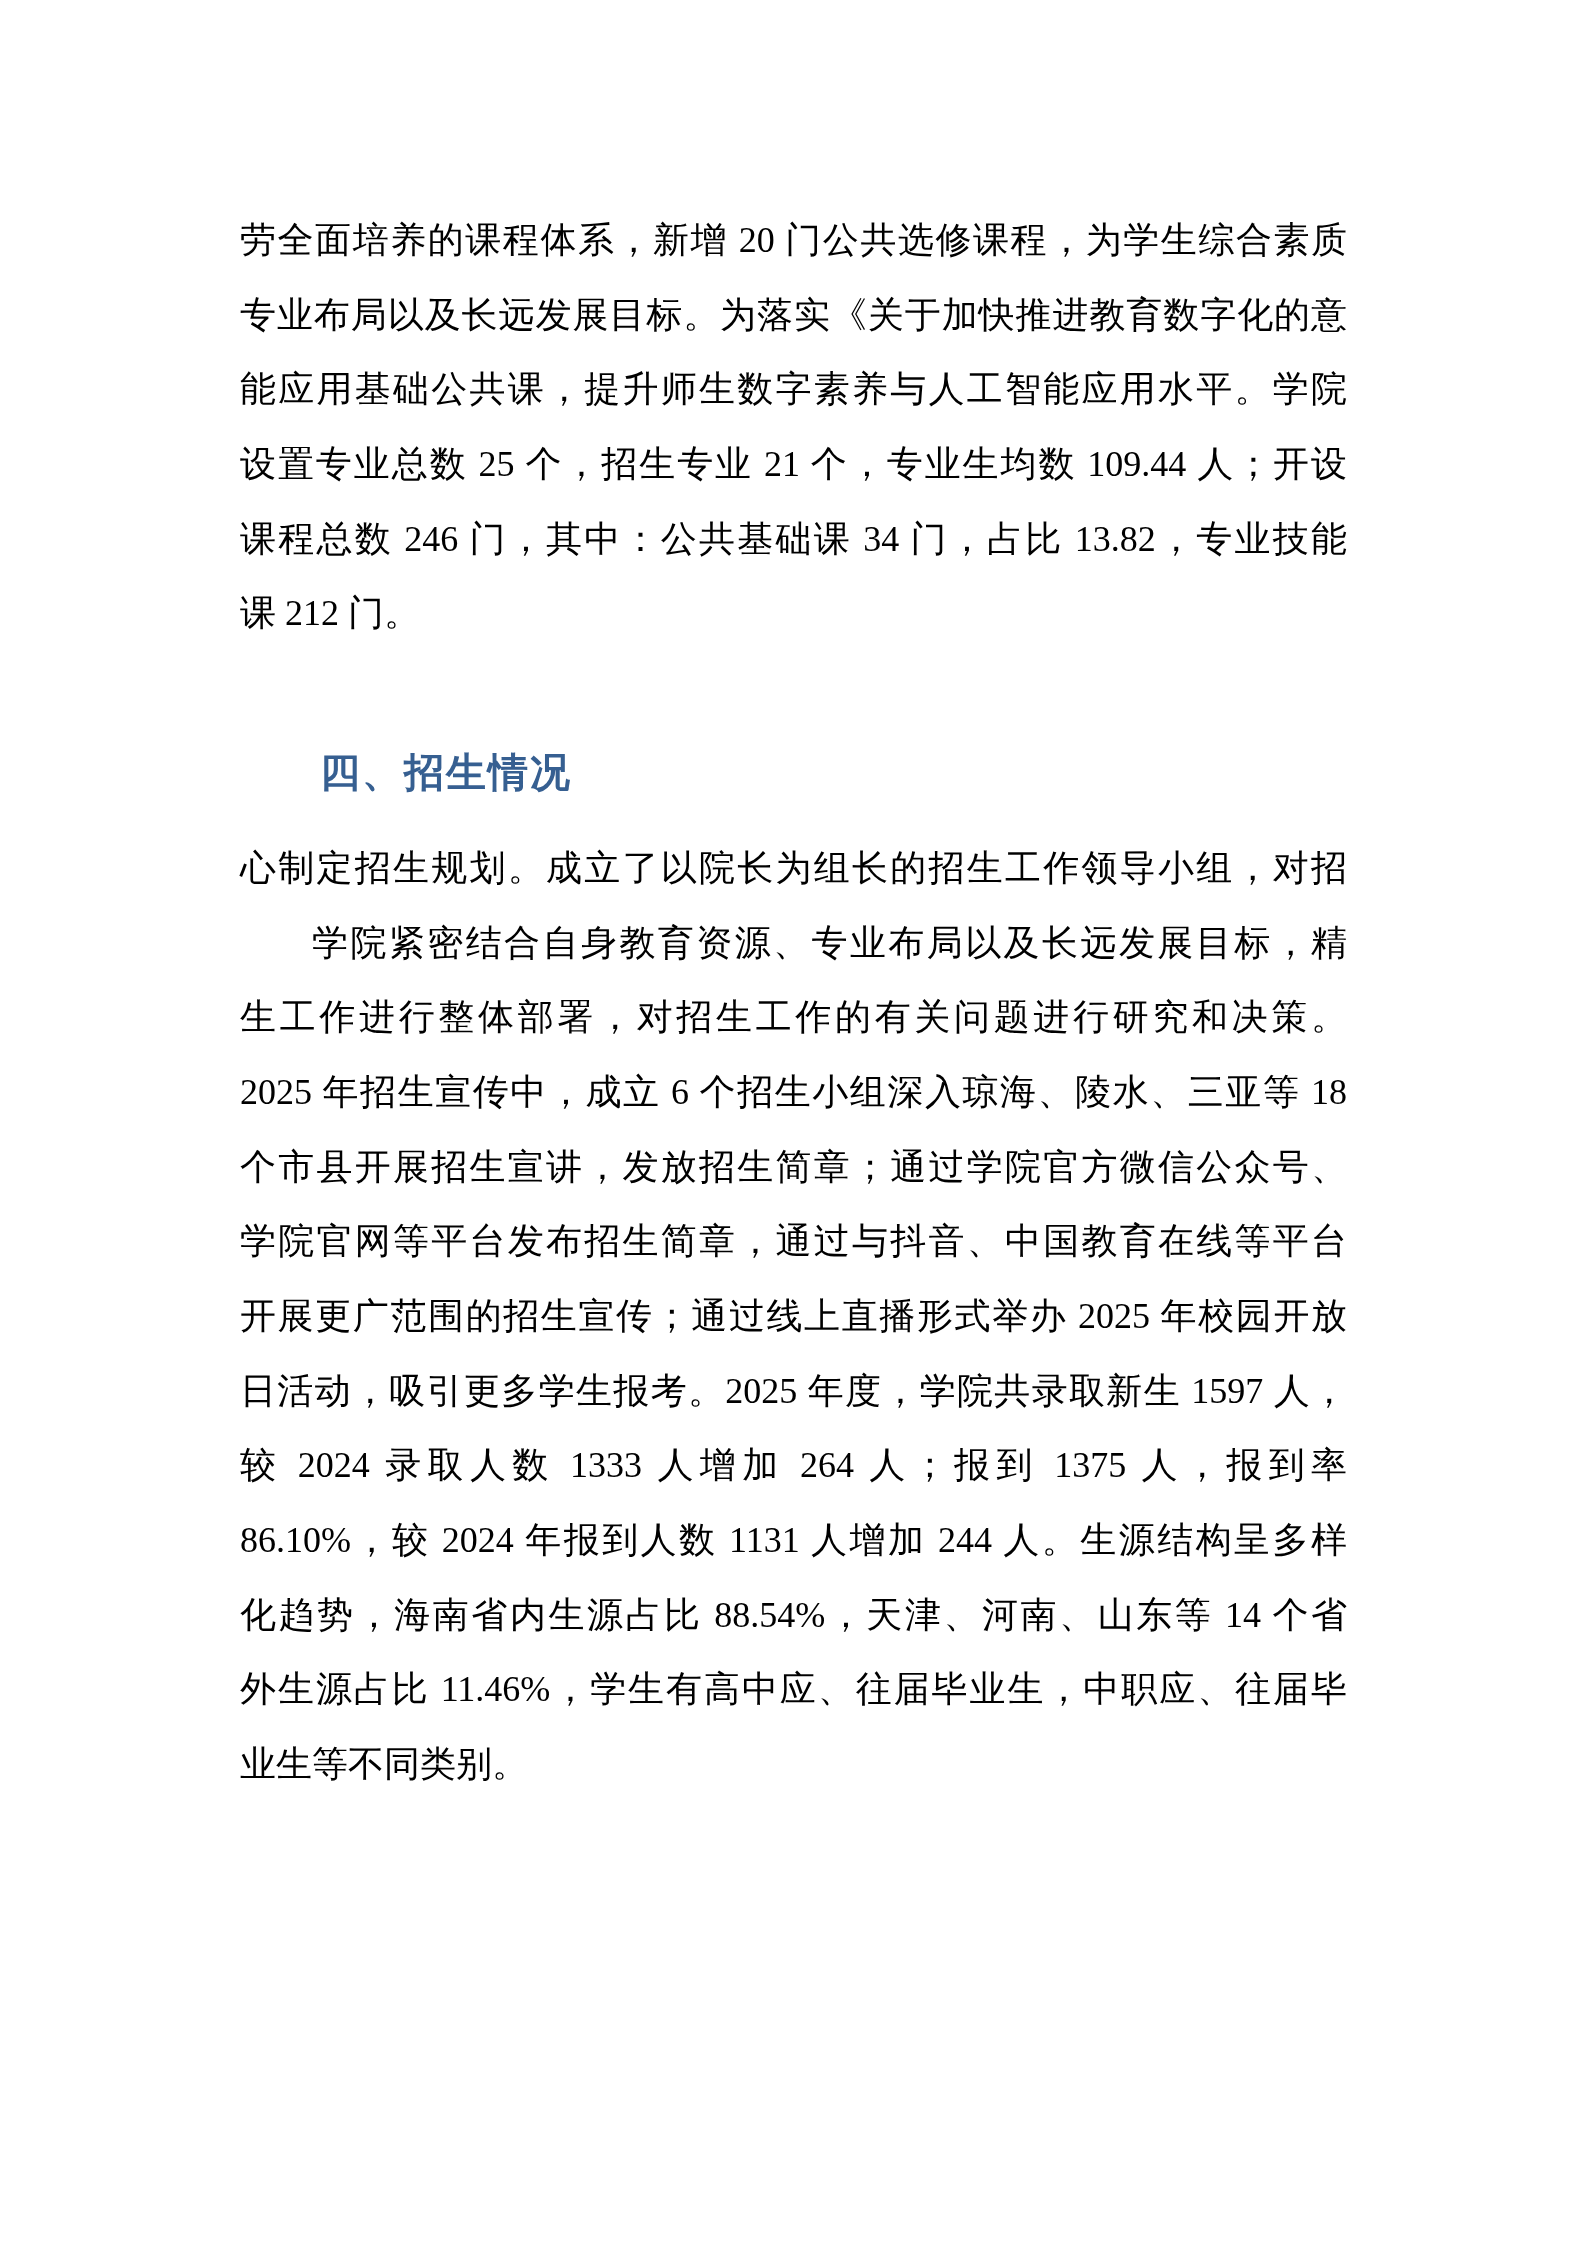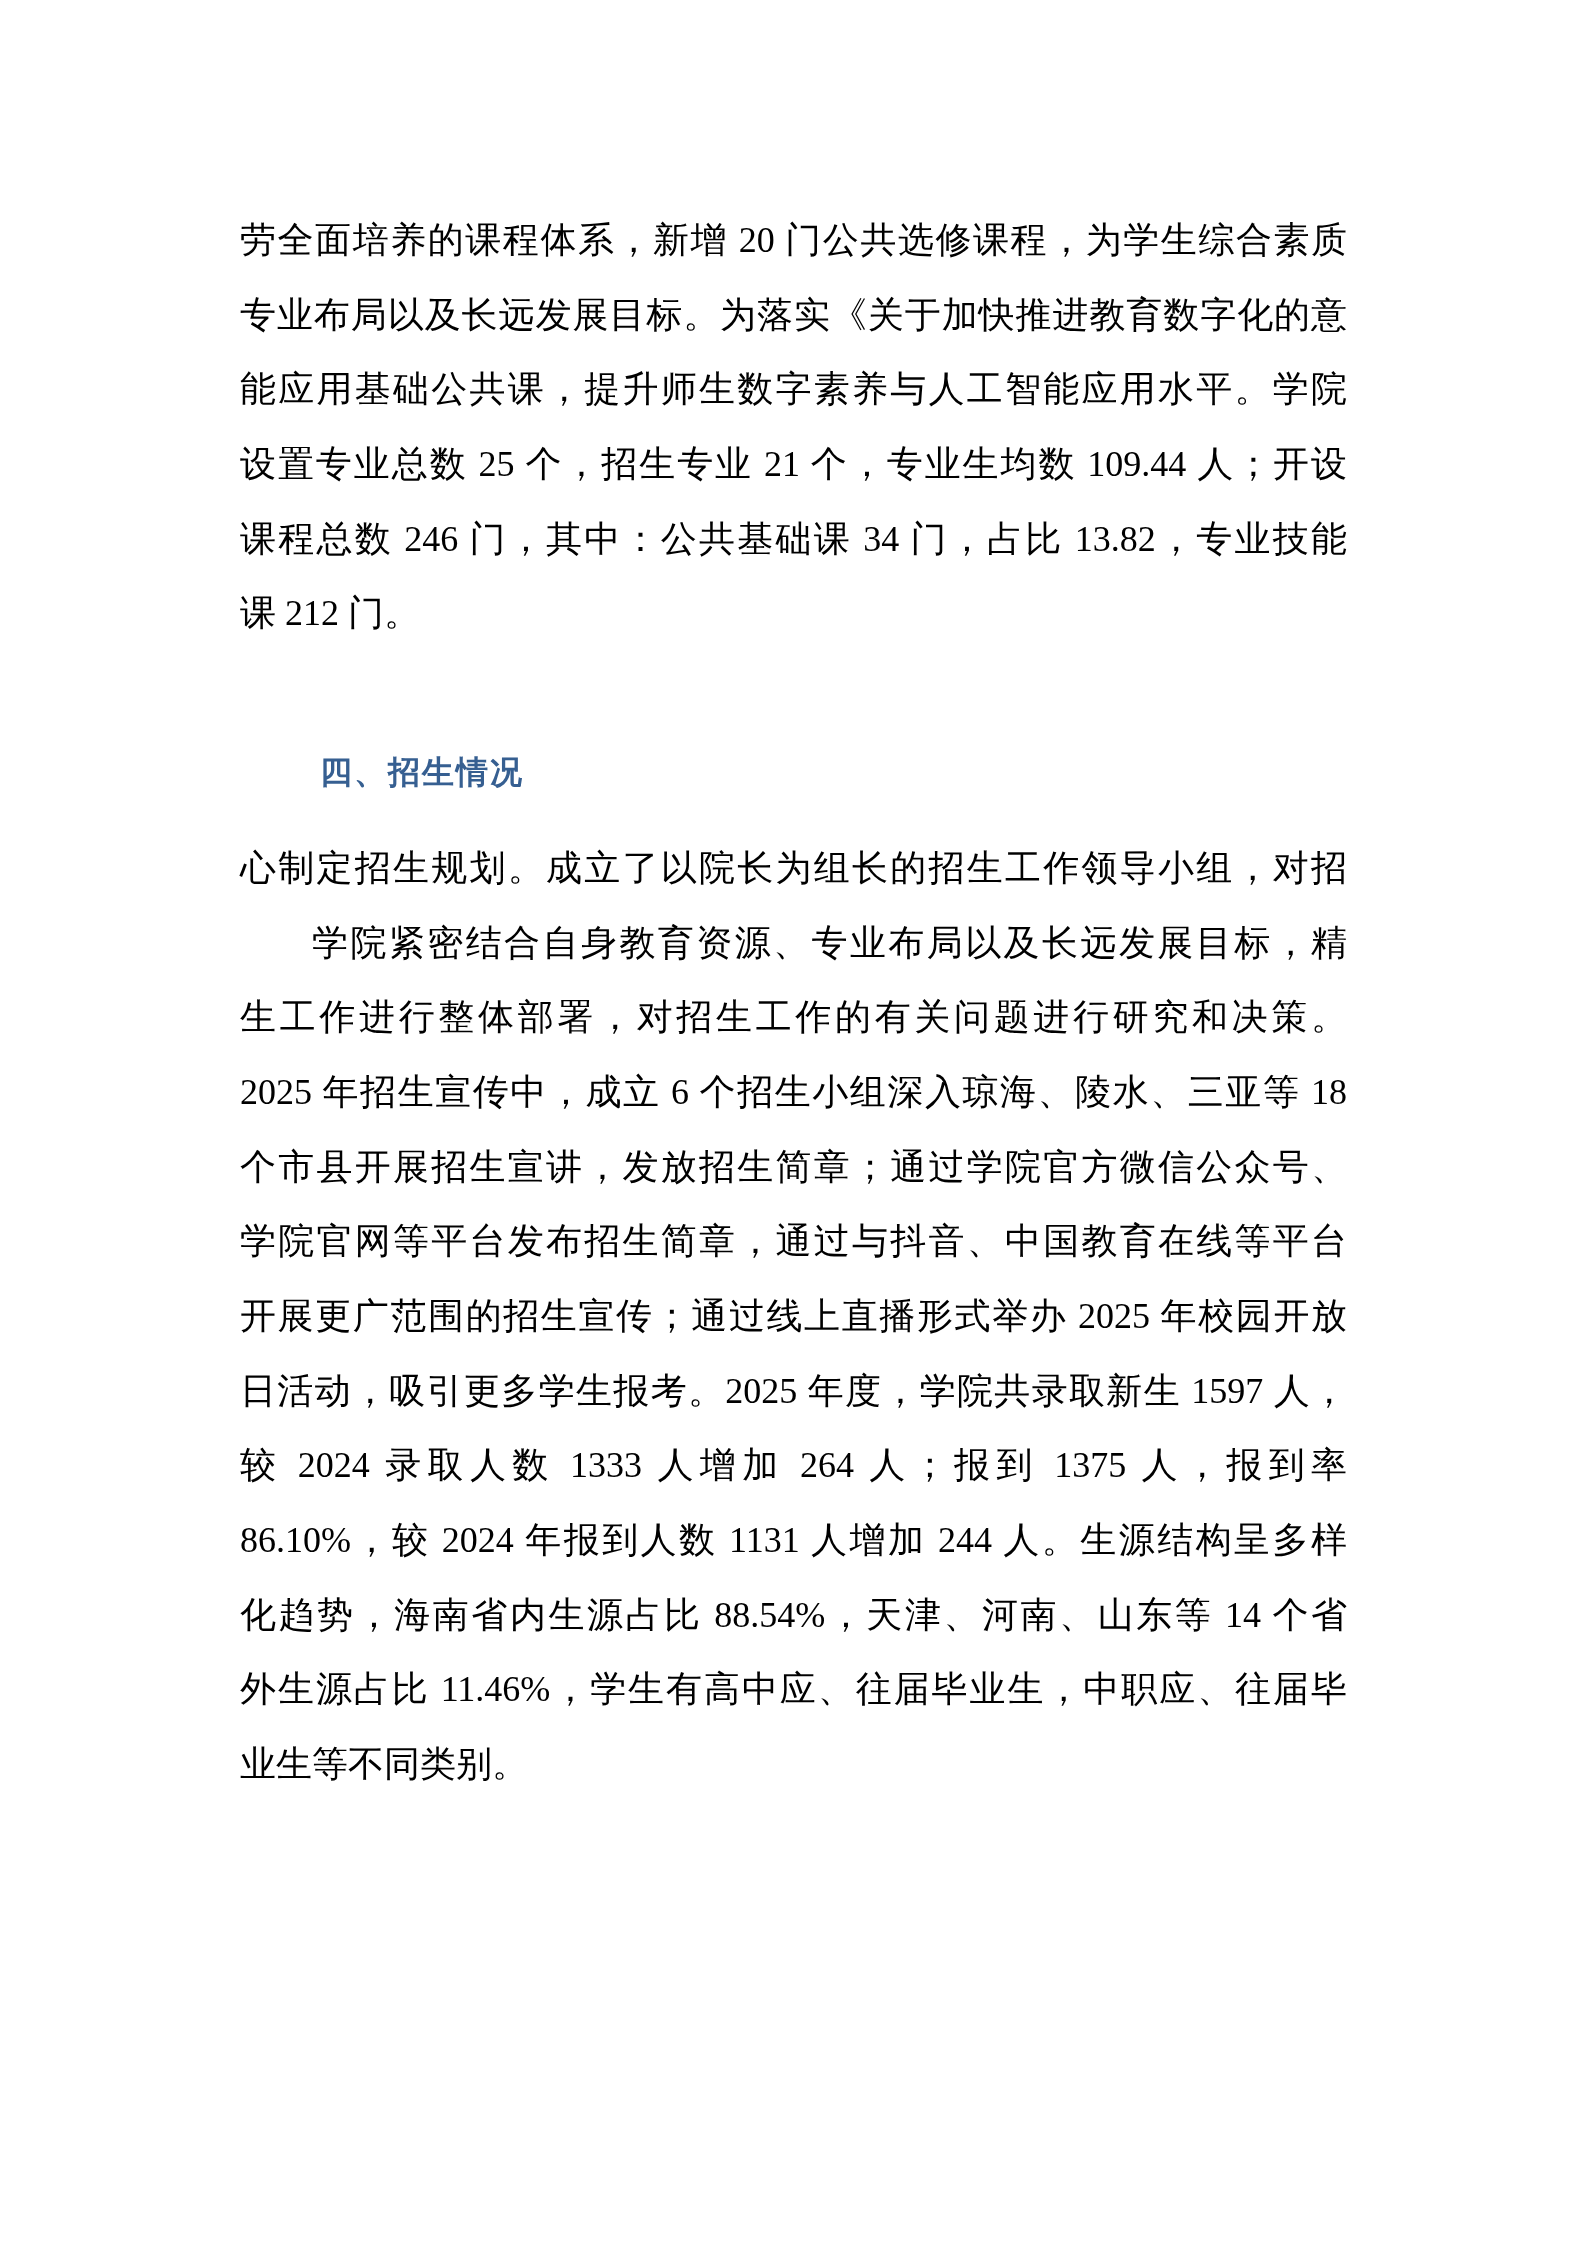--- a/index.html
+++ b/index.html
@@ -39,21 +39,21 @@
     text-align: center;
     text-align-last: left;
   }
   .section-heading {
     position: absolute;
     left: 320px;
     top: 746px;
     margin: 0;
     font-family: "Liberation Sans", "DejaVu Sans", sans-serif;
     font-weight: bold;
-    font-size: 32px;
+    font-size: 40px;
     line-height: 52px;
     letter-spacing: 2px;
     color: #365F91;
   }
   .page-footer {
     position: absolute;
     top: 2080px;
     left: 0;
     width: 1540px;
     text-align: center;

